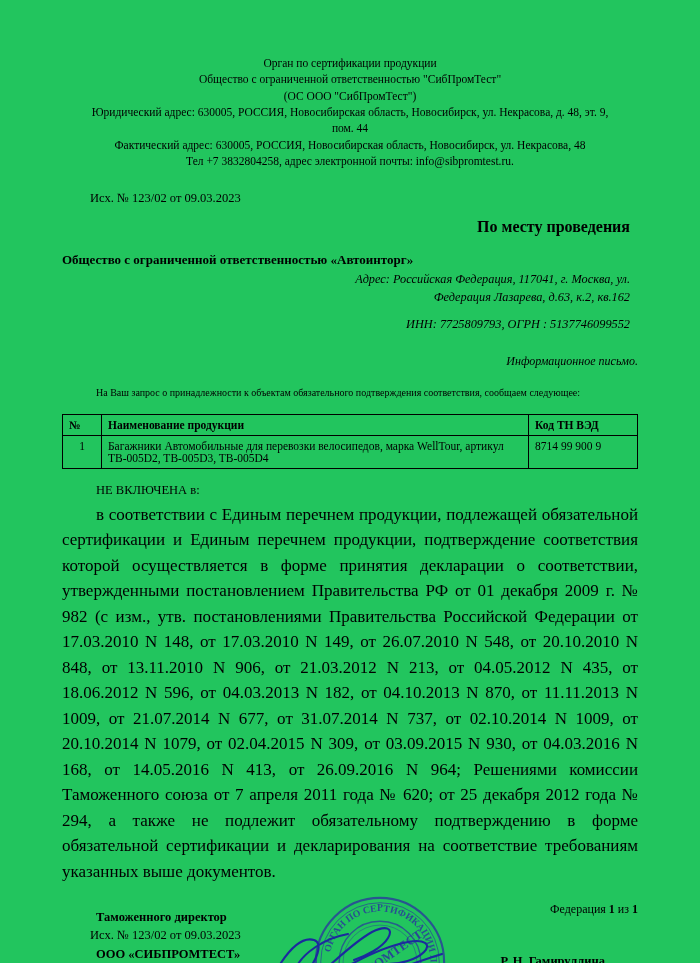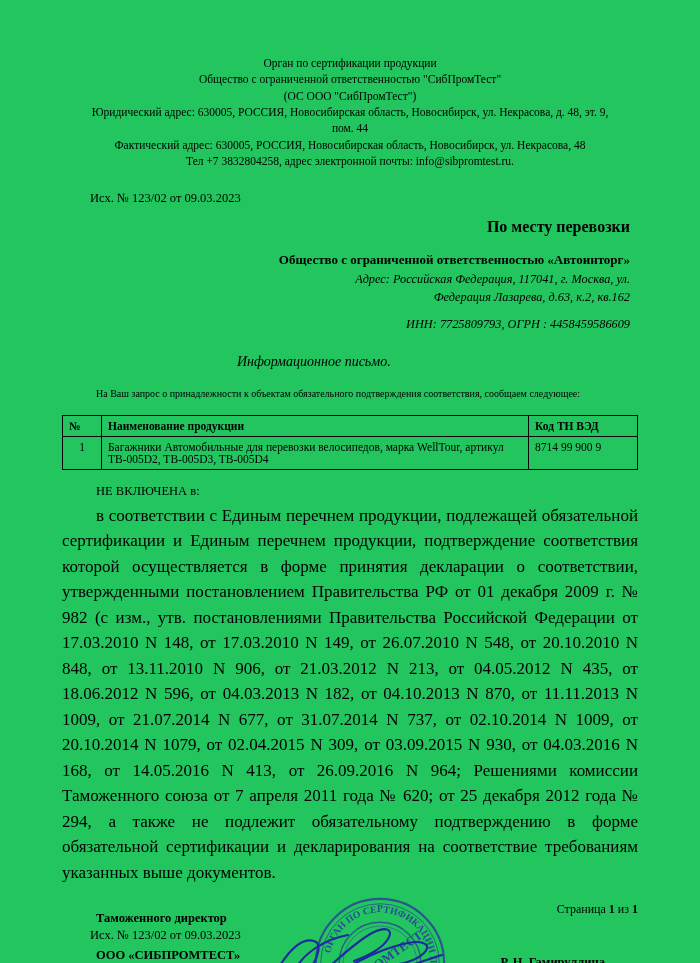--- a/index.html
+++ b/index.html
@@ -37,21 +37,20 @@
   }
   .po-mestu {
     font-weight: bold;
     margin-top: 12px;
     text-align: right;
     padding-right: 8px;
   }
   .company {
     font-weight: bold;
     margin-top: 16px;
-    text-align: right;
     padding-right: 8px;
     font-size: 13px;
   }
   .addr {
     font-style: italic;
     text-align: right;
     padding-right: 8px;
     margin-top: 3px;
     line-height: 1.45;
     font-size: 12.3px;
@@ -60,21 +59,22 @@
     font-style: italic;
     text-align: right;
     padding-right: 8px;
     margin-top: 10px;
     font-size: 12.3px;
   }
   .info-letter {
     font-style: italic;
     margin-top: 22px;
     padding-left: 175px;
-    font-size: 14px;
+    font-size: 12px;
+    text-align: right;
   }
   .para {
     margin-top: 16px;
     font-size: 10px;
     text-align: justify;
     line-height: 1.5;
     text-indent: 34px;
   }
 
   table.prod {
@@ -170,26 +170,26 @@
       <div>Общество с ограниченной ответственностью "СибПромТест"</div>
       <div>(ОС ООО "СибПромТест")</div>
       <div>Юридический адрес: 630005, РОССИЯ, Новосибирская область, Новосибирск, ул. Некрасова, д. 48, эт. 9,</div>
       <div>пом. 44</div>
       <div>Фактический адрес: 630005, РОССИЯ, Новосибирская область, Новосибирск, ул. Некрасова, 48</div>
       <div>Тел +7 3832804258, адрес электронной почты: info@sibpromtest.ru.</div>
     </div>
 
     <div class="outgoing">Исх. № 123/02 от 09.03.2023</div>
 
-    <div class="po-mestu">По месту перевозки</div>
+    <div class="po-mestu">По месту проведения</div>
 
     <div class="company">Общество с ограниченной ответственностью «Автоинторг»</div>
     <div class="addr">Адрес: Российская Федерация, 117041, г. Москва, ул.</div>
     <div class="addr" style="margin-top:0">Федерация Лазарева, д.63, к.2, кв.162</div>
-    <div class="inn">ИНН: 7725809793, ОГРН : 4458459586609</div>
+    <div class="inn">ИНН: 7725809793, ОГРН : 5137746099552</div>
 
     <div class="info-letter">Информационное письмо.</div>
 
     <div class="para">На Ваш запрос о принадлежности к объектам обязательного подтверждения соответствия, сообщаем следующее:</div>
 
     <table class="prod">
       <thead>
         <tr>
           <th class="col-num">№</th>
           <th>Наименование продукции</th>
@@ -239,17 +239,17 @@
           <path d="M86,50 C104,40 124,30 146,26 C162,23 170,28 162,36 C154,44 138,48 126,48"></path>
           <path d="M120,58 C140,52 160,44 180,38"></path>
           <path d="M40,70 C70,66 110,62 150,58"></path>
         </g>
       </svg>
     </div>
 
   </div>
 
   <div class="footer-page">
-    <span>Страница </span><b>1</b><span> из </span><b>1</b>
+    <span>Федерация </span><b>1</b><span> из </span><b>1</b>
   </div>
 
   <div class="footer-out">Исх. № 123/02 от 09.03.2023</div>
 </div>
 
 </body></html>

